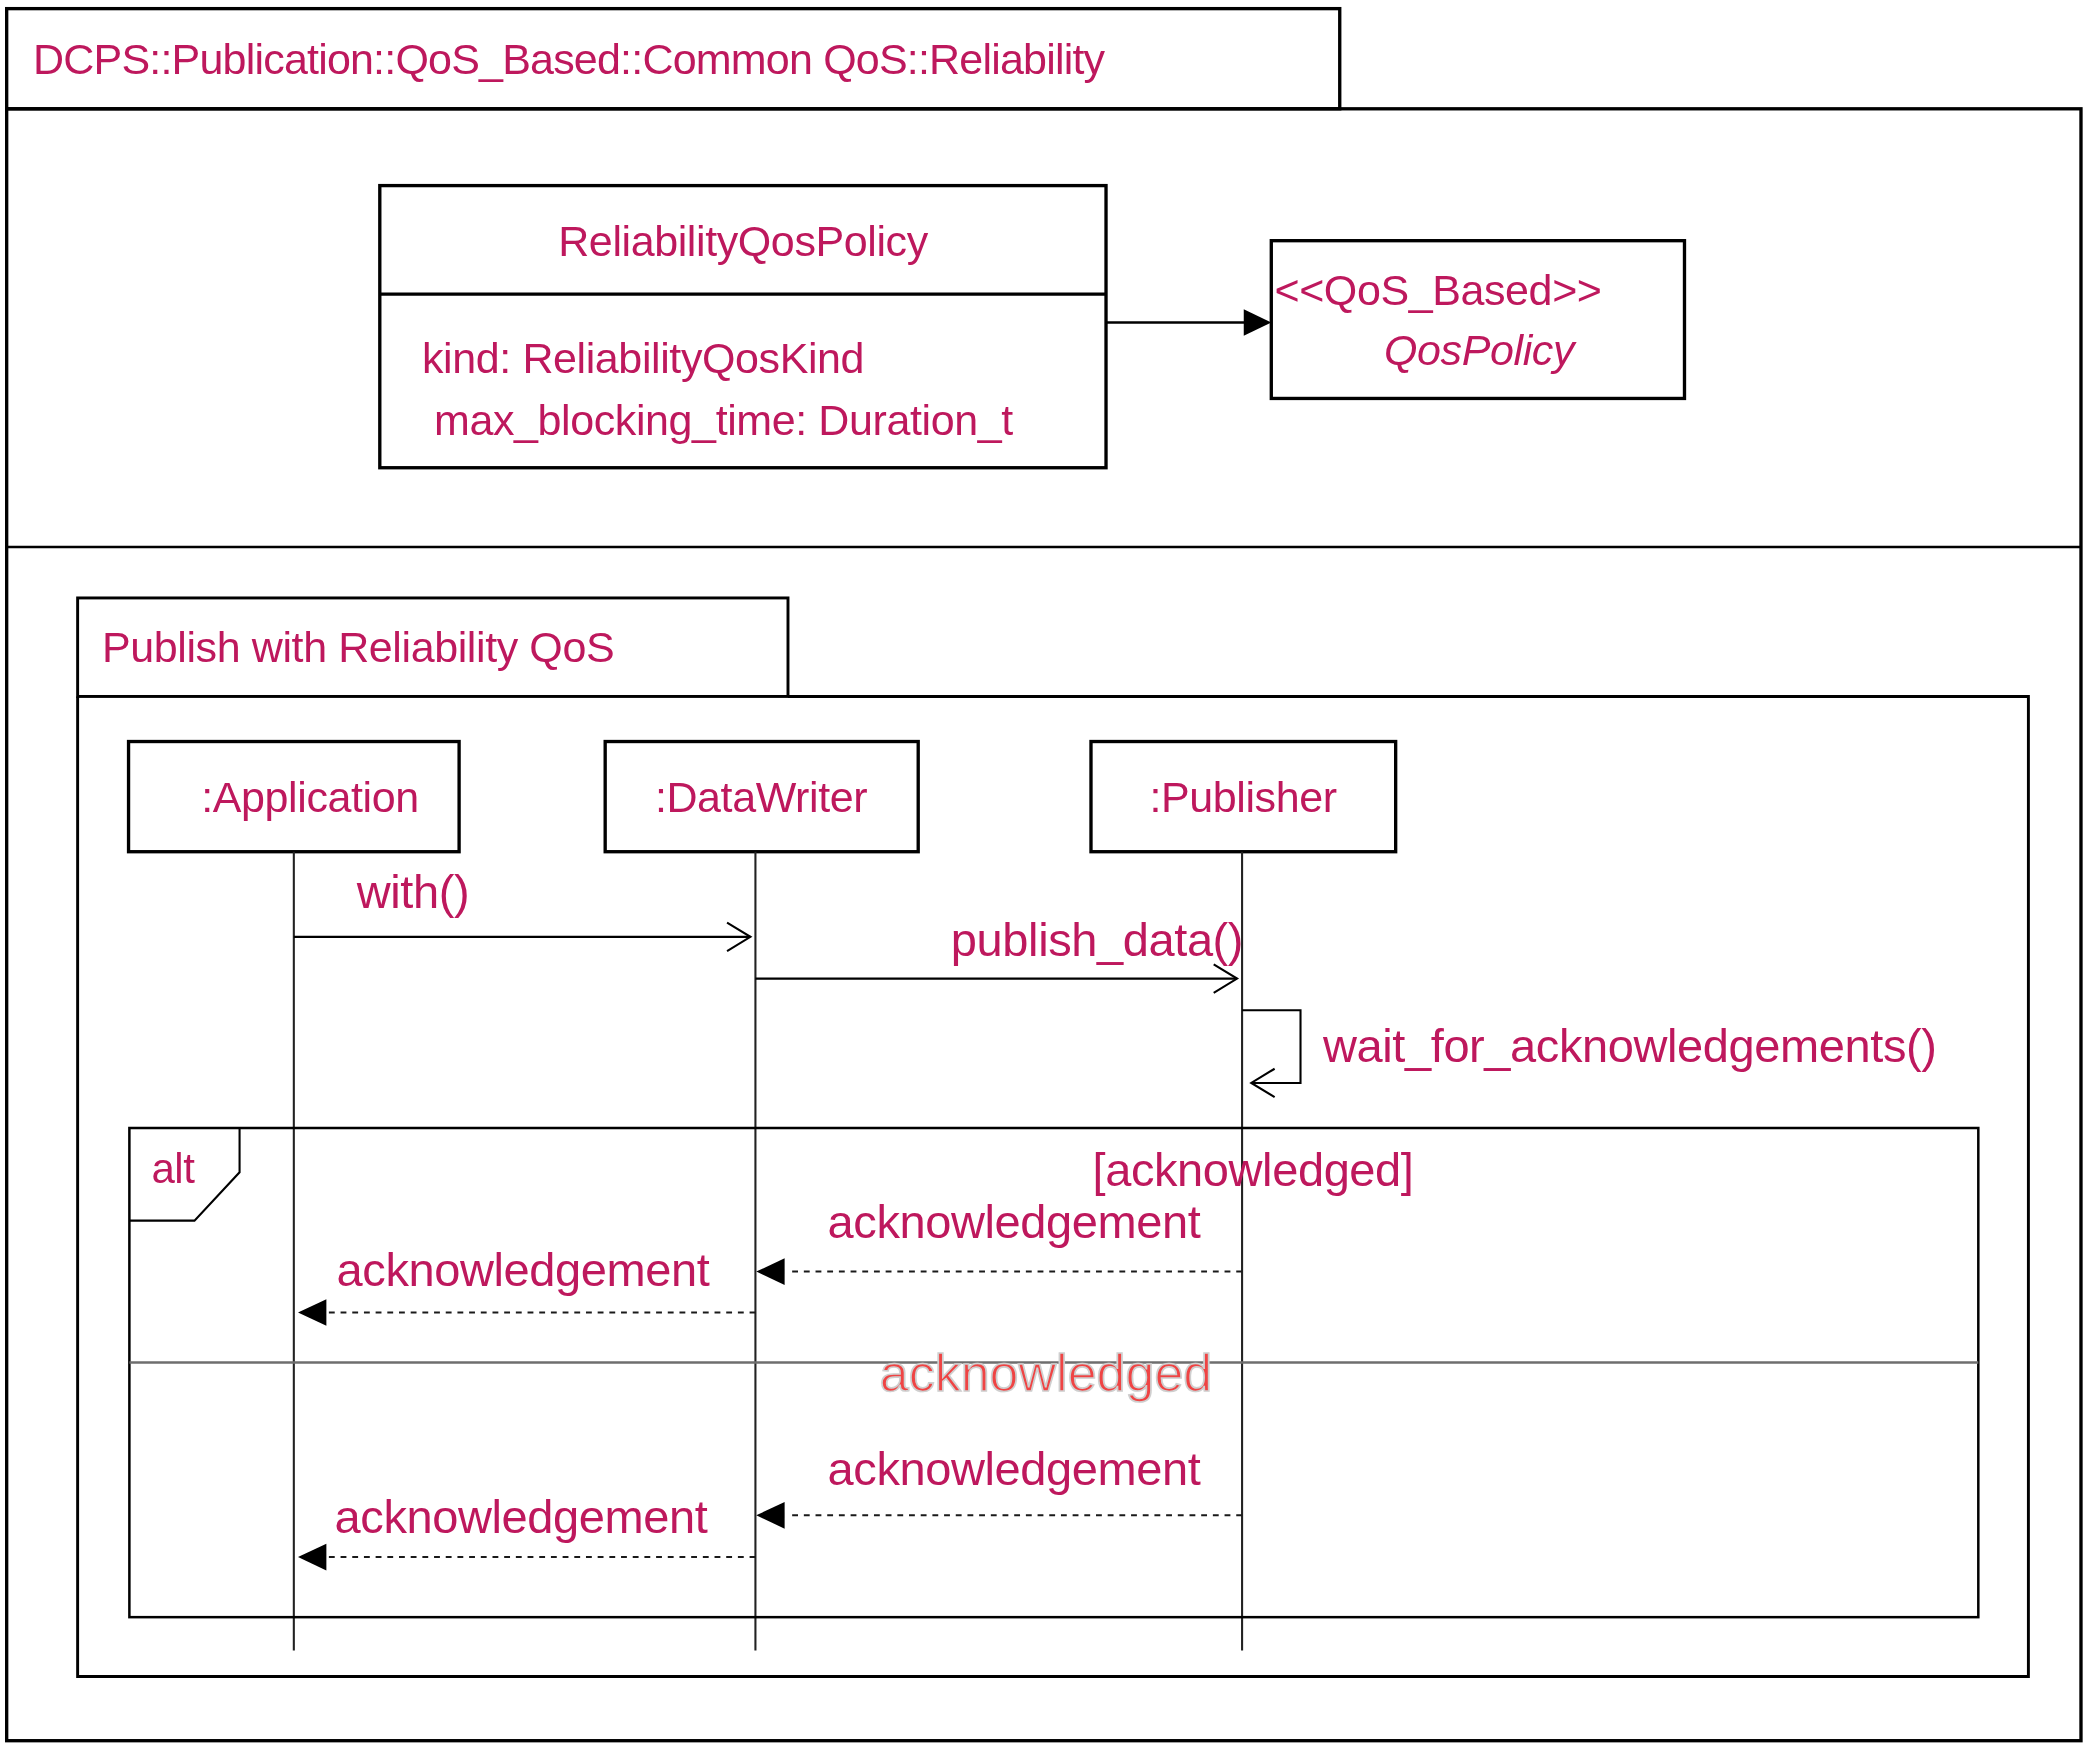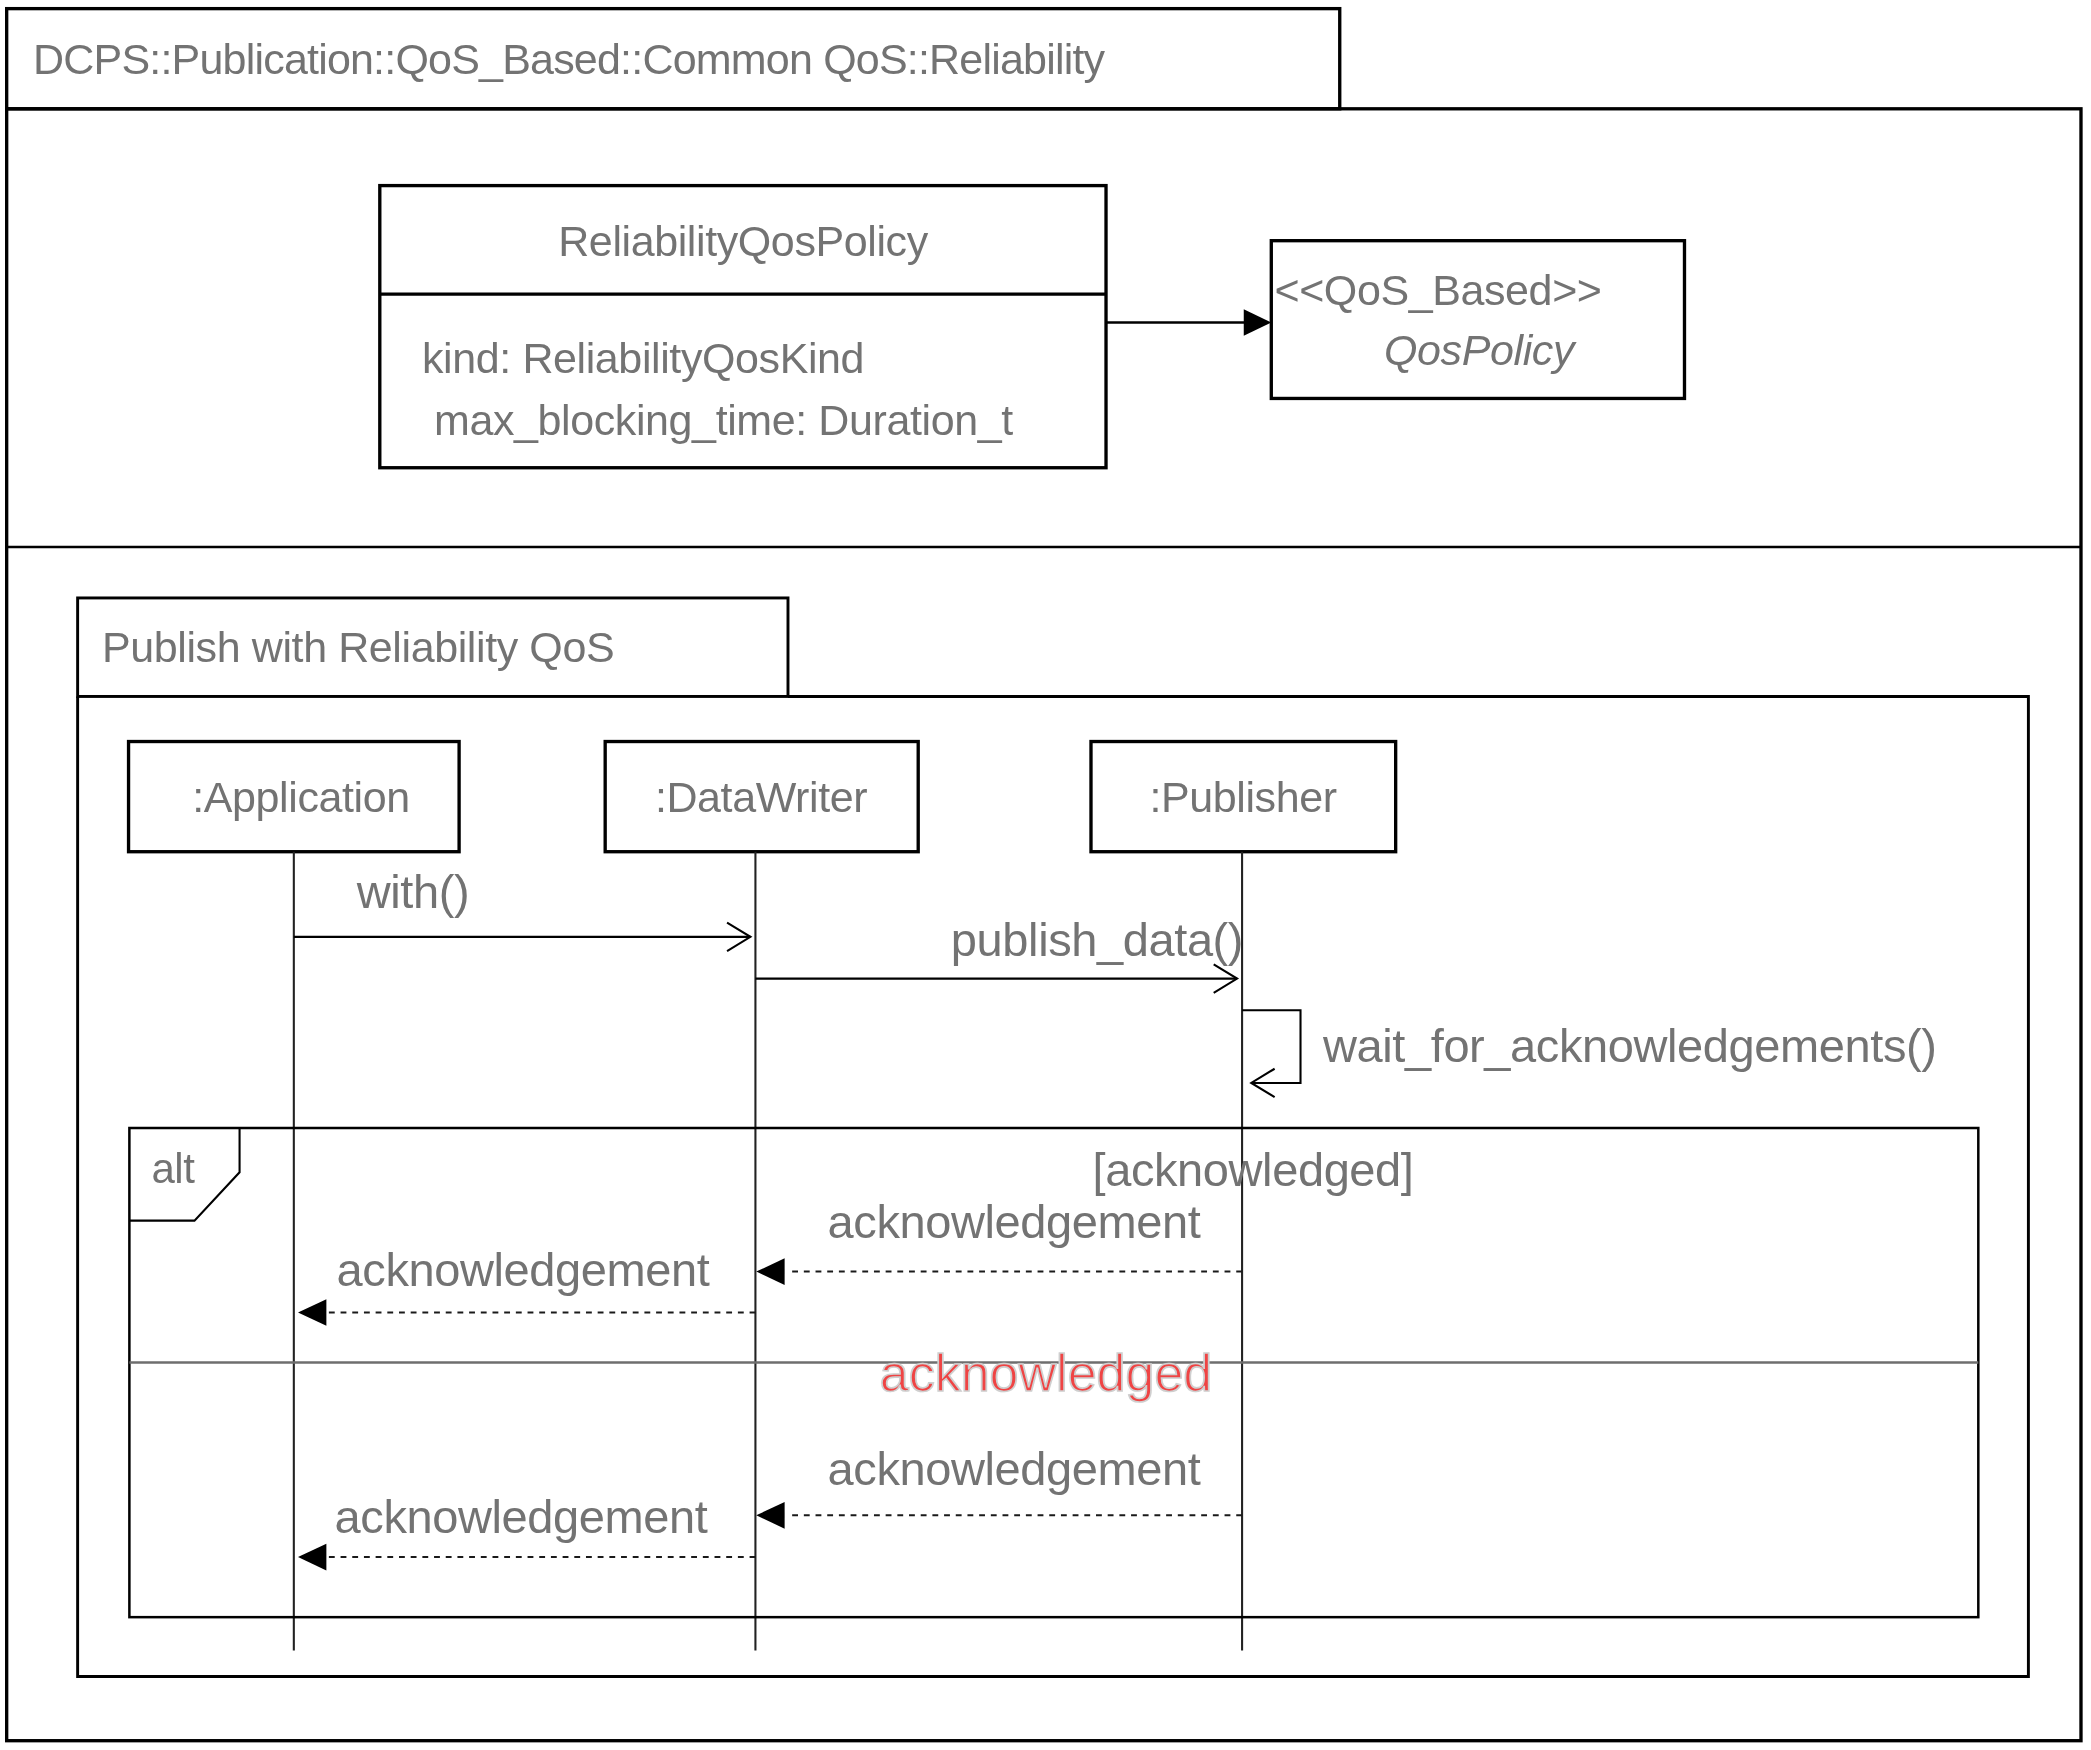--- a/index.html
+++ b/index.html
@@ -12,21 +12,21 @@
     color:#000;
     overflow:hidden;
   }
   .stage svg{position:absolute;left:0;top:0;width:2091px;height:1751px;}
   .lbl{
     position:absolute;
     transform:translate(-50%,-50%);
     white-space:nowrap;
     font-size:47px;
     line-height:1.1;
-    color:#737373;
+    color:#be185d;
     letter-spacing:-0.4px;
   }
   .lbl.left{transform:translateY(-50%);}
   .lbl.f52{font-size:43px;}
   .lbl.f50{font-size:42px;}
   .lbl.italic{font-style:italic;}
   .lbl.pkg-title{font-size:43px;letter-spacing:-0.8px;}
   .watermark{
     position:absolute;
     transform:translate(-50%,-50%);
@@ -122,21 +122,21 @@
 
   <div class="lbl f52" style="left:743px;top:242px;">ReliabilityQosPolicy</div>
   <div class="lbl left f52" style="left:422px;top:359px;">kind: ReliabilityQosKind</div>
   <div class="lbl left f52" style="left:422px;top:421px;margin-left:12px;">max_blocking_time: Duration_t</div>
 
   <div class="lbl f52" style="left:1438px;top:291px;">&lt;&lt;QoS_Based&gt;&gt;</div>
   <div class="lbl f52 italic" style="left:1479px;top:351px;">QosPolicy</div>
 
   <div class="lbl left f52" style="left:102px;top:648px;">Publish with Reliability QoS</div>
 
-  <div class="lbl f52" style="left:301px;top:798px;">:Application</div>
+  <div class="lbl f52" style="left:310px;top:798px;">:Application</div>
   <div class="lbl f52" style="left:761px;top:798px;">:DataWriter</div>
   <div class="lbl f52" style="left:1243px;top:798px;">:Publisher</div>
 
   <div class="lbl" style="left:413px;top:892px;">with()</div>
   <div class="lbl" style="left:1097px;top:940px;">publish_data()</div>
   <div class="lbl left" style="left:1323px;top:1046px;">wait_for_acknowledgements()</div>
 
   <div class="lbl f50" style="left:173px;top:1169px;">alt</div>
   <div class="lbl" style="left:1253px;top:1170px;">[acknowledged]</div>
   <div class="lbl" style="left:1014px;top:1222px;">acknowledgement</div>

